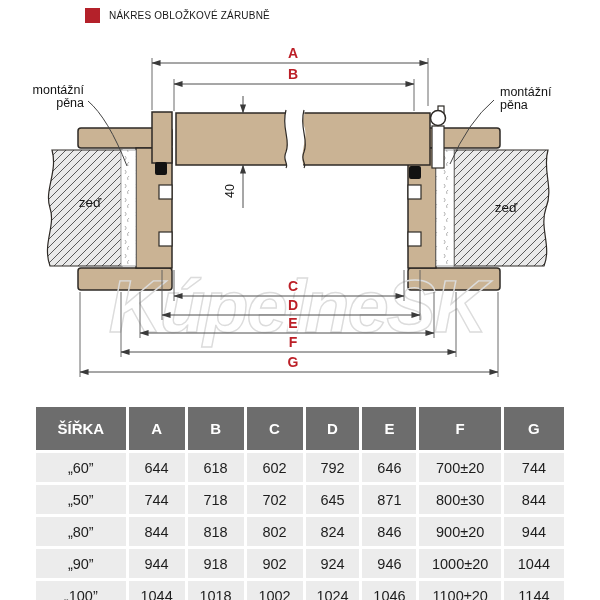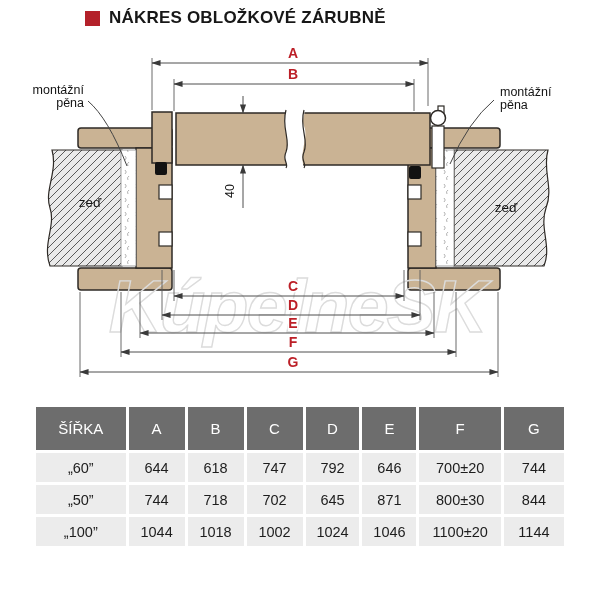--- a/index.html
+++ b/index.html
@@ -2,34 +2,34 @@
 <html><head>
 <meta charset="utf-8">
 <style>
   html,body{margin:0;padding:0;}
   body{
     width:600px;height:600px;position:relative;overflow:hidden;
     background:#ffffff;font-family:"Liberation Sans",sans-serif;
   }
   .title-row{position:absolute;top:8px;left:85px;display:flex;align-items:center;gap:9px;}
   .title-square{width:15px;height:15px;background:#b4212a;}
-  .title-text{font-weight:bold;font-size:17px;color:#171717;letter-spacing:.2px;white-space:nowrap;}
+  .title-text{font-weight:normal;font-size:10px;color:#171717;letter-spacing:.2px;white-space:nowrap;}
   svg{position:absolute;top:0;left:0;}
   svg text{font-family:"Liberation Sans",sans-serif;}
   .dim-letter{font-size:14px;font-weight:bold;paint-order:stroke;stroke:#ffffff;stroke-width:3px;}
   .ann{font-size:12.5px;fill:#141414;}
   .wall-label{font-size:13.5px;fill:#141414;}
   .watermark{font-size:74px;font-style:italic;font-weight:bold;fill:none;stroke:#dcdcdc;stroke-width:1.4px;letter-spacing:-2px;}
   .dimline{stroke:#4f4f4f;stroke-width:1;}
   .extline{stroke:#5a5a5a;stroke-width:0.9;}
   .outline{stroke:#2e2a26;stroke-width:1.5;}
   .thin-outline{stroke:#2e2a26;stroke-width:1.2;}
   .table-wrap{position:absolute;left:33px;top:404px;width:534px;}
   table{border-collapse:separate;border-spacing:3px;table-layout:fixed;width:100%;}
-  th{background:#6d6d6d;color:#ffffff;font-size:15px;font-weight:normal;height:41px;text-align:center;margin-left:12px;}
+  th{background:#6d6d6d;color:#ffffff;font-size:15px;font-weight:bold;height:41px;text-align:center;margin-left:12px;}
   td{background:#ececec;color:#1d1d1d;font-size:14.5px;font-weight:normal;height:27px;text-align:center;}
 </style>
 </head>
 <body>
 
 <div class="title-row">
   <div class="title-square"></div>
   <div class="title-text">NÁKRES OBLOŽKOVÉ ZÁRUBNĚ</div>
 </div>
 
@@ -159,37 +159,57 @@
         <th>E</th>
         <th>F</th>
         <th>G</th>
       </tr>
     </thead>
     <tbody>
       <tr>
         <td>„60”</td>
         <td>644</td>
         <td>618</td>
-        <td>747</td>
+        <td>602</td>
         <td>792</td>
         <td>646</td>
         <td>700±20</td>
         <td>744</td>
       </tr>
       <tr>
         <td>„50”</td>
         <td>744</td>
         <td>718</td>
         <td>702</td>
         <td>645</td>
         <td>871</td>
         <td>800±30</td>
         <td>844</td>
       </tr>
       <tr>
+        <td>„80”</td>
+        <td>844</td>
+        <td>818</td>
+        <td>802</td>
+        <td>824</td>
+        <td>846</td>
+        <td>900±20</td>
+        <td>944</td>
+      </tr>
+      <tr>
+        <td>„90”</td>
+        <td>944</td>
+        <td>918</td>
+        <td>902</td>
+        <td>924</td>
+        <td>946</td>
+        <td>1000±20</td>
+        <td>1044</td>
+      </tr>
+      <tr>
         <td>„100”</td>
         <td>1044</td>
         <td>1018</td>
         <td>1002</td>
         <td>1024</td>
         <td>1046</td>
         <td>1100±20</td>
         <td>1144</td>
       </tr>
     </tbody>

